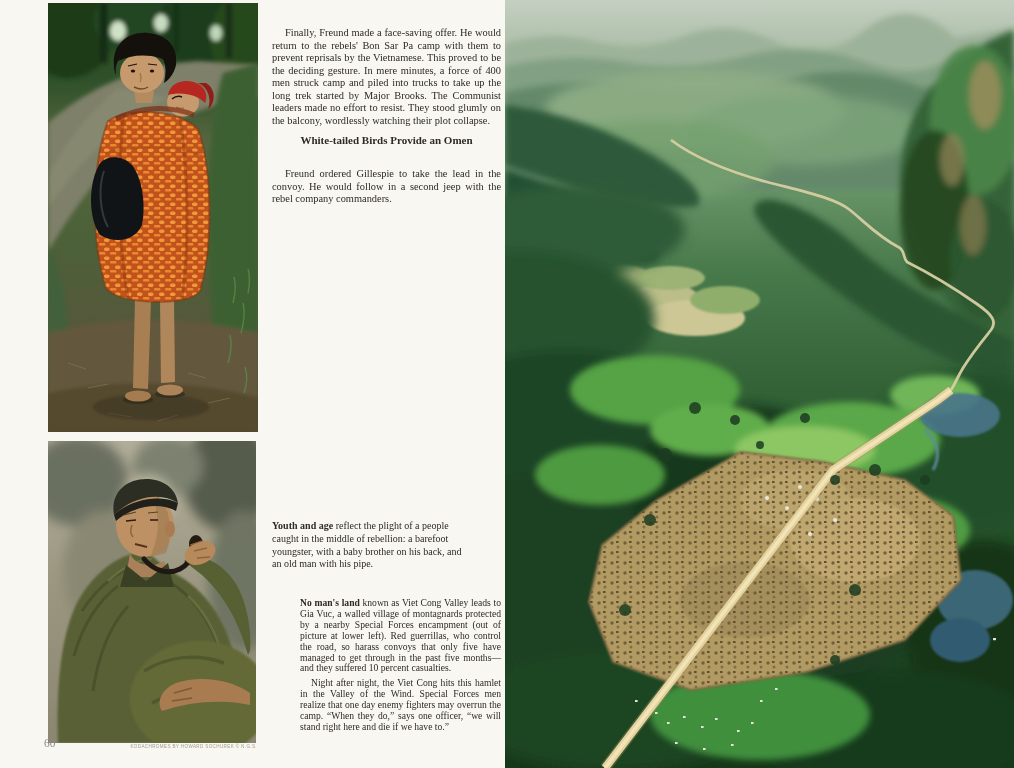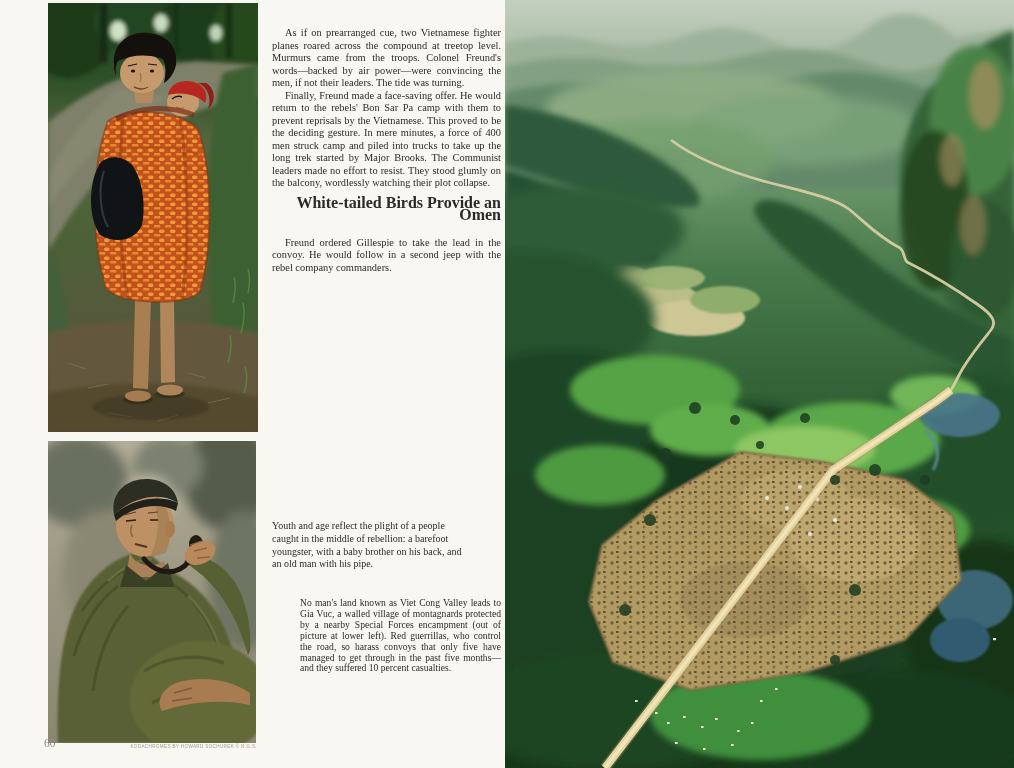--- a/index.html
+++ b/index.html
@@ -14,34 +14,34 @@
   #photo-boy{left:48px;top:3px;width:210px;height:429px;}
   #photo-man{left:48px;top:441px;width:208px;height:302px;}
   #photo-aerial{left:505px;top:0;width:509px;height:768px;}
 
   .column{
     position:absolute;left:272px;top:27px;width:229px;
     font-size:10.4px;line-height:12.5px;text-align:justify;
   }
   .column p{margin:0;text-indent:13px;}
   .column h3{
-    font-size:16px;line-height:12px;margin:7px 0 16px;
-    text-align:right;font-weight:bold;
+    font-size:11px;line-height:12px;margin:7px 0 22px;
+    text-align:center;font-weight:bold;
   }
   .cap1{
     position:absolute;left:272px;top:520px;width:198px;
     font-size:10px;line-height:12.8px;
   }
   .cap2{
     position:absolute;left:296px;top:594px;width:209px;
     font-size:9.6px;line-height:10.9px;text-align:justify;
   }
   .cap2 p{margin:4px;}
   .cap2 p.second{text-indent:11px;}
-  .lead{font-weight:normal;}
+  .lead{font-weight:bold;}
   .credit{
     position:absolute;left:48px;top:744px;width:209px;text-align:right;
     font-size:4.6px;letter-spacing:.35px;color:#a09c90;
     font-family:"Liberation Sans",sans-serif;white-space:nowrap;
   }
   .pagenum{
     position:absolute;left:44px;top:737px;
     font-size:11.5px;color:#8e8c84;
   }
 </style>
@@ -332,28 +332,28 @@
         <circle cx="350" cy="590" r="6"></circle>
         <circle cx="255" cy="445" r="4"></circle>
       <circle cx="300" cy="418" r="5"></circle>
         <circle cx="120" cy="610" r="6"></circle>
         <circle cx="330" cy="660" r="5"></circle>
     </g>
   </svg>
 </figure>
 
 <div class="column">
-  <p>As if on prearranged cue, two Vietnamese fighter planes roared across the compound at treetop level. Murmurs came from the troops. Colonel Freund's words—backed by air power—were convincing the men, if not their leaders. The tide was turning.</p>
   <p>Finally, Freund made a face-saving offer. He would return to the rebels' Bon Sar Pa camp with them to prevent reprisals by the Vietnamese. This proved to be the deciding gesture. In mere minutes, a force of 400 men struck camp and piled into trucks to take up the long trek started by Major Brooks. The Communist leaders made no effort to resist. They stood glumly on the balcony, wordlessly watching their plot collapse.</p>
   <h3>White-tailed Birds Provide an Omen</h3>
   <p>Freund ordered Gillespie to take the lead in the convoy. He would follow in a second jeep with the rebel company commanders.</p>
 </div>
 
 <div class="cap1">
   <span class="lead">Youth and age</span><span> reflect the plight of a people caught in the middle of rebellion: a barefoot youngster, with a baby brother on his back, and an old man with his pipe.</span>
 </div>
 
 <div class="cap2">
   <p><span class="lead">No man's land</span><span> known as Viet Cong Valley leads to Gia Vuc, a walled village of montagnards protected by a nearby Special Forces encampment (out of picture at lower left). Red guerrillas, who control the road, so harass convoys that only five have managed to get through in the past five months—and they suffered 10 percent casualties.</span></p>
+  <p class="second">Night after night, the Viet Cong hits this hamlet in the Valley of the Wind. Special Forces men realize that one day enemy fighters may overrun the camp. “When they do,” says one officer, “we will stand right here and die if we have to.”</p>
 </div>
 
 <div class="credit">KODACHROMES BY HOWARD SOCHUREK © N.G.S.</div>
 <div class="pagenum">60</div>
 
 </body></html>

